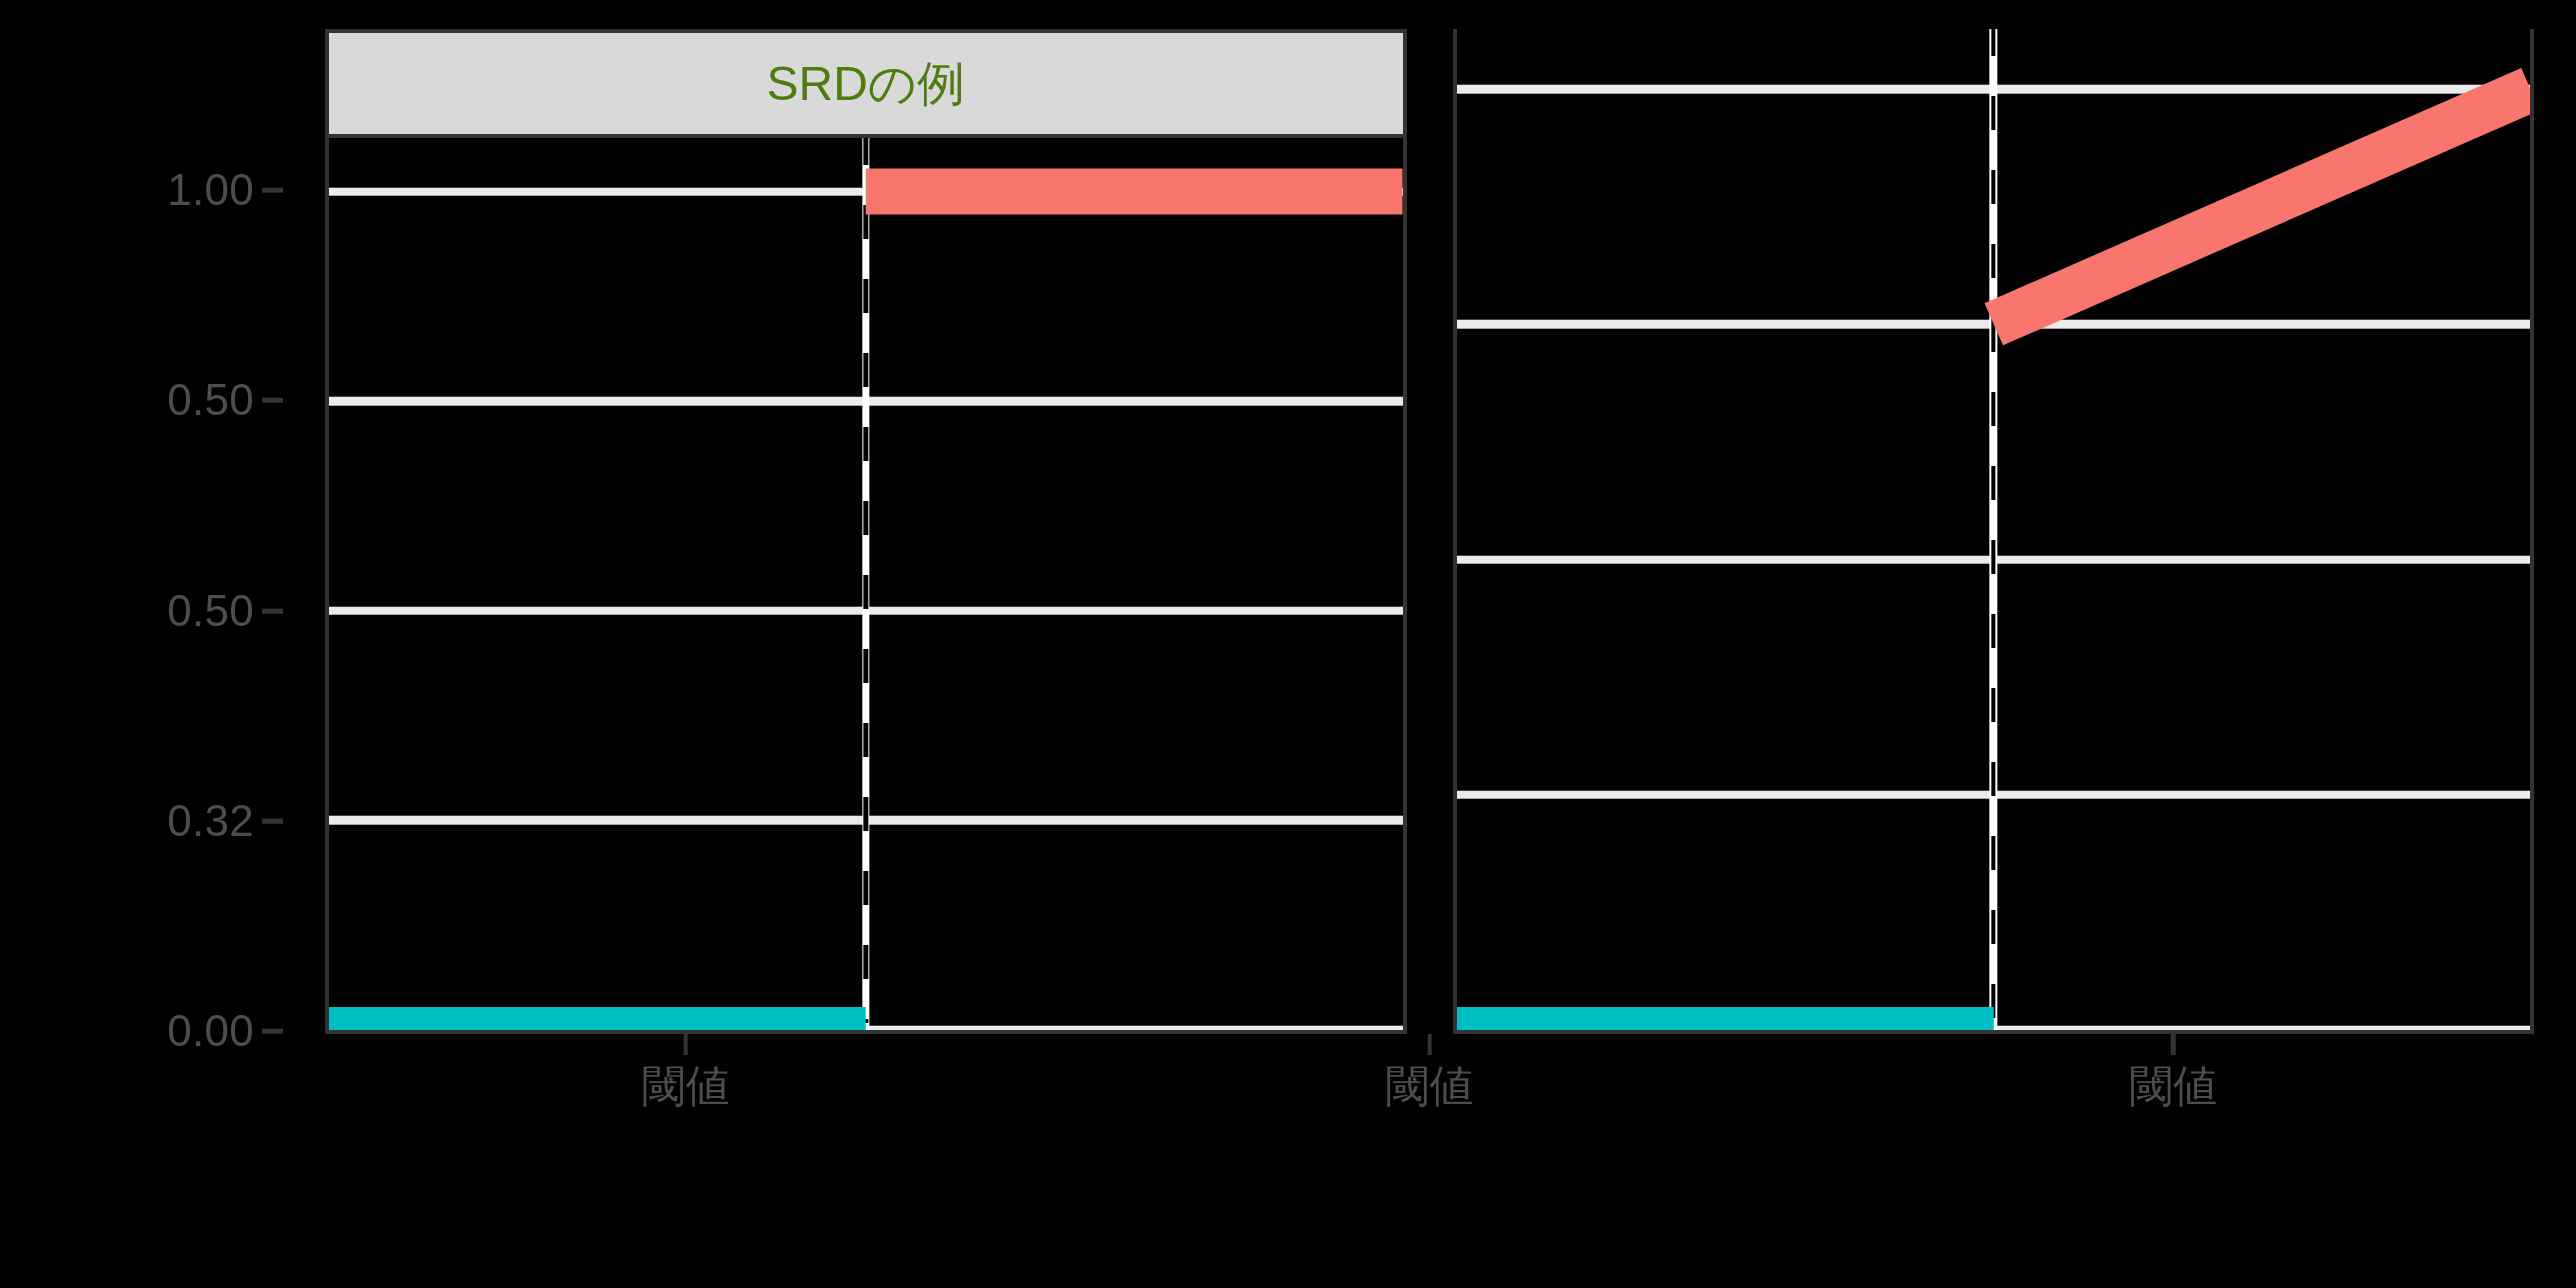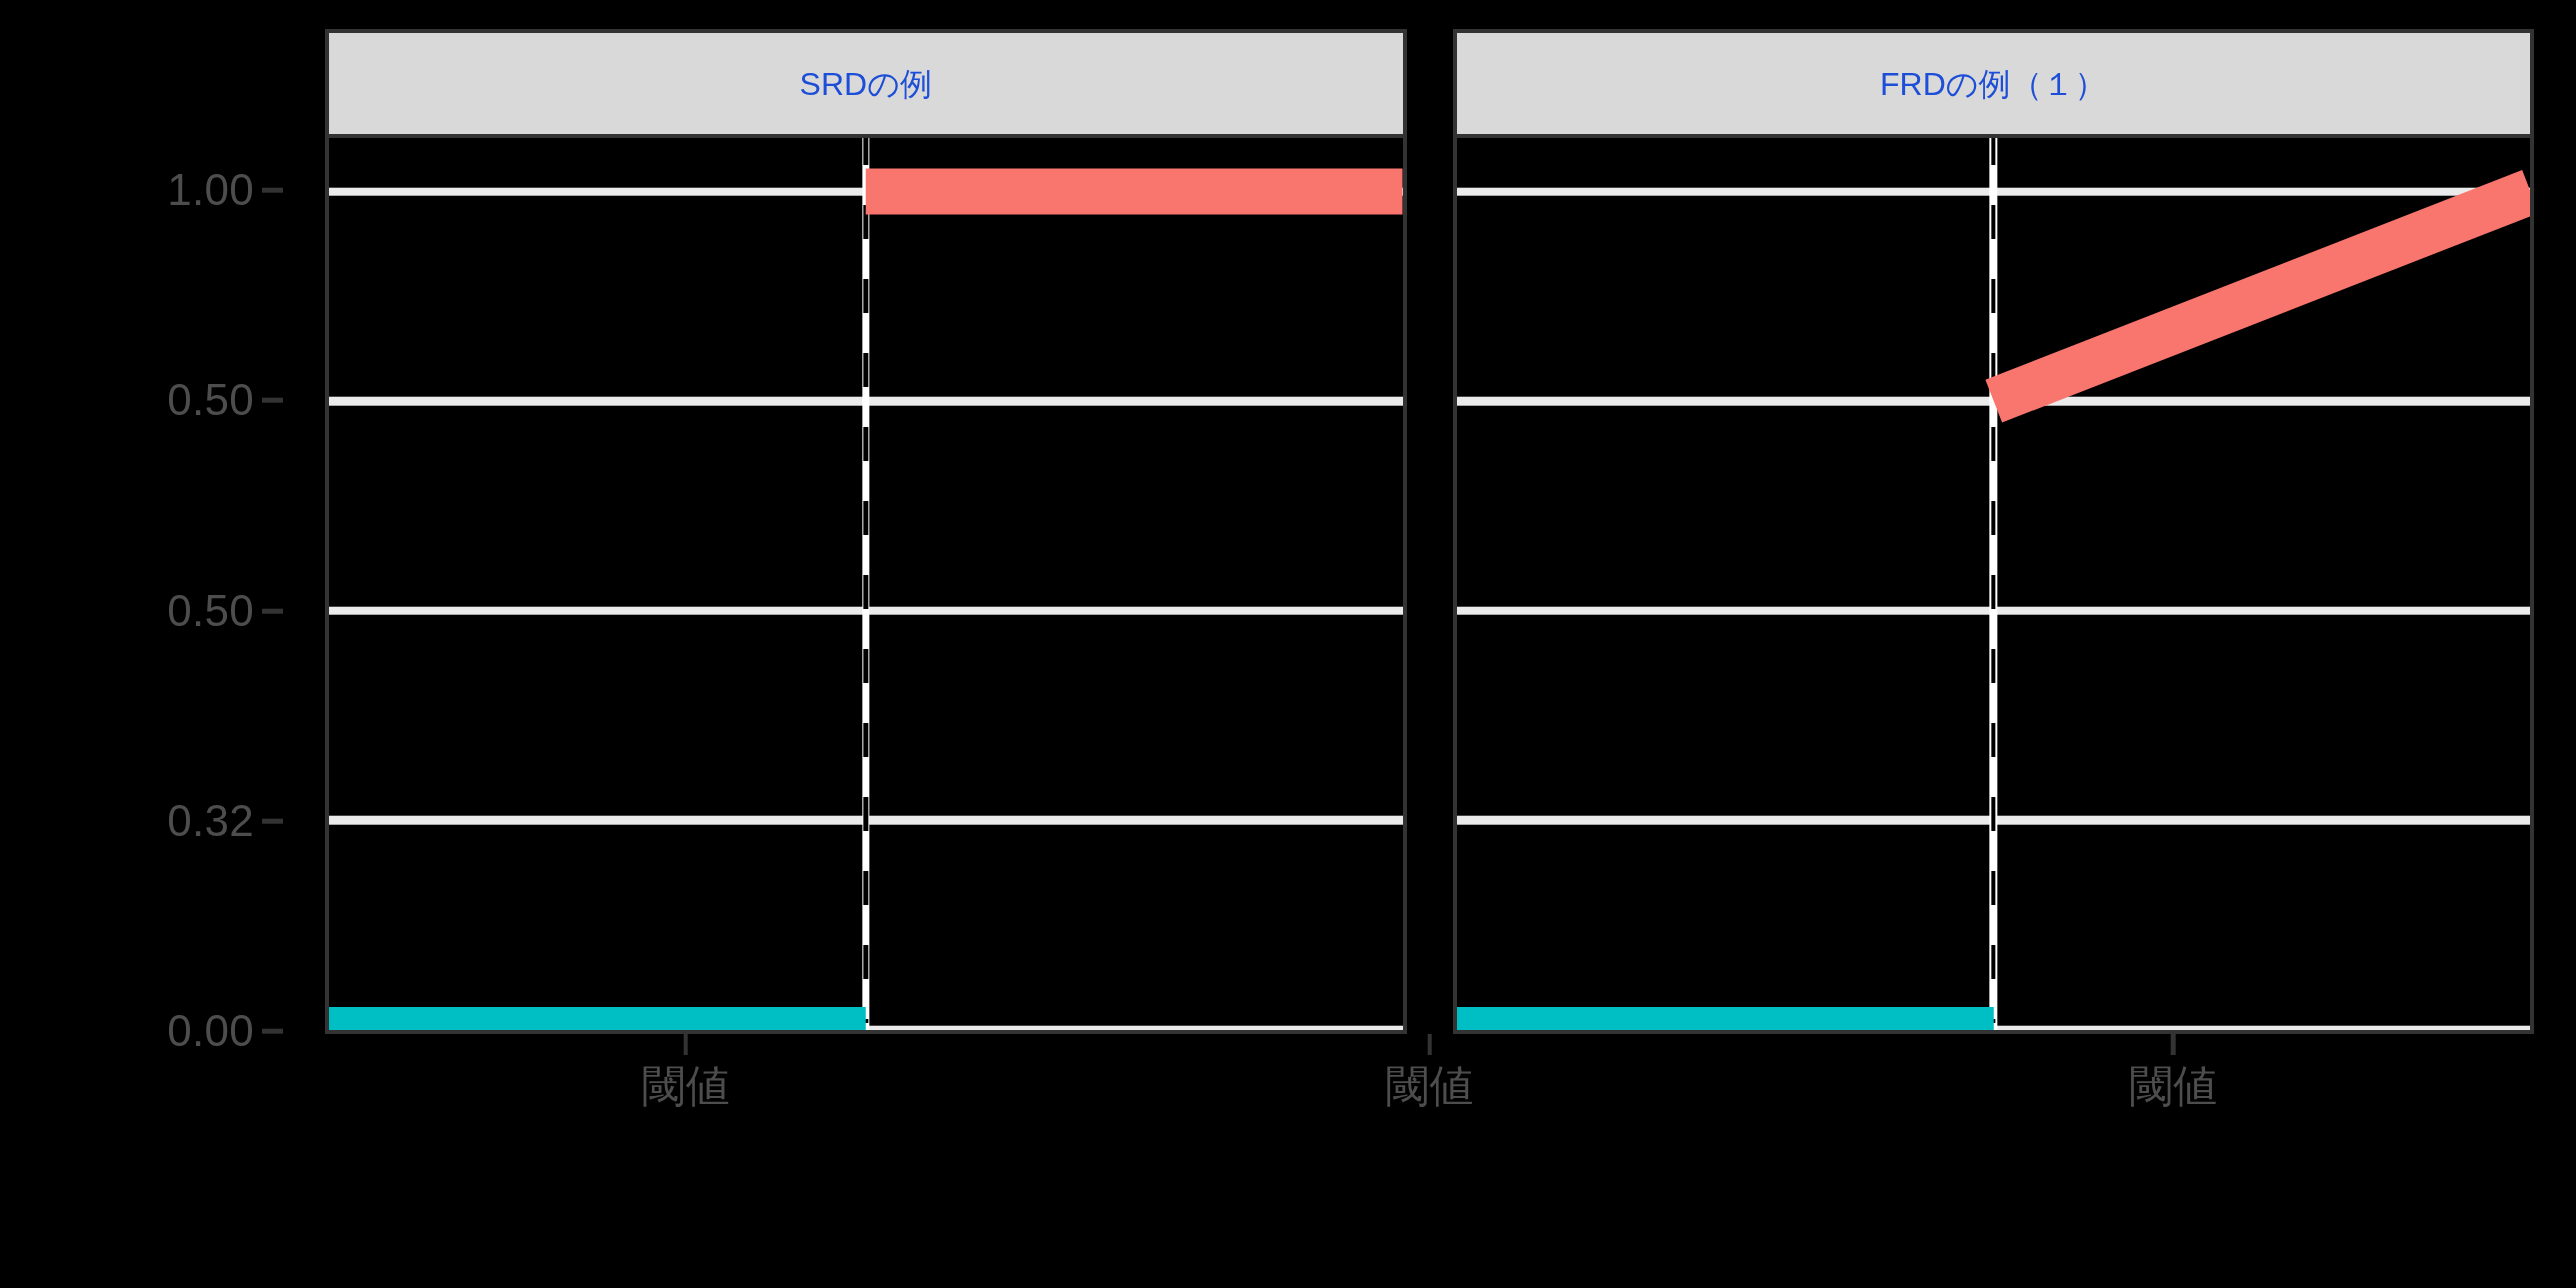--- a/index.html
+++ b/index.html
@@ -72,22 +72,22 @@
   .strip {
     height: 109px;
     background: #D9D9D9;
     border: 4px solid #333333;
     box-sizing: border-box;
     display: flex;
     align-items: center;
     justify-content: center;
   }
   .strip-text {
-    color: #1d4ed8;
-    font-size: 32px;
+    color: #4d7c0f;
+    font-size: 48px;
     line-height: 1;
     white-space: nowrap;
   }
 
   
   .plot {
     position: relative;
     flex: 1 1 auto;
     background: #000000;
     border: 4px solid #333333;
@@ -217,23 +217,20 @@
 
           <svg class="curve-svg" viewBox="0 0 1000 1000" preserveAspectRatio="none">
             <polyline points="500,60 1000,60" fill="none" stroke="#F8766D" stroke-width="46" stroke-linecap="butt" vector-effect="non-scaling-stroke"></polyline>
             <polyline points="0,1000 500,1000" fill="none" stroke="#00BFC4" stroke-width="46" stroke-linecap="butt" vector-effect="non-scaling-stroke"></polyline>
           </svg>
         </div>
       </div>
     </div>
 
     <div class="panel">
-      <div class="strip">
-        <span class="strip-text">FRDの例（１）</span>
-      </div>
       <div class="plot">
         <div class="plot-inner">
           <div class="gridline major" style="top:6.0%;"></div>
           <div class="gridline minor" style="top:17.75%;"></div>
           <div class="gridline major" style="top:29.5%;"></div>
           <div class="gridline minor" style="top:41.25%;"></div>
           <div class="gridline major" style="top:53.0%;"></div>
           <div class="gridline minor" style="top:64.75%;"></div>
           <div class="gridline major" style="top:76.5%;"></div>
           <div class="gridline minor" style="top:88.25%;"></div>

